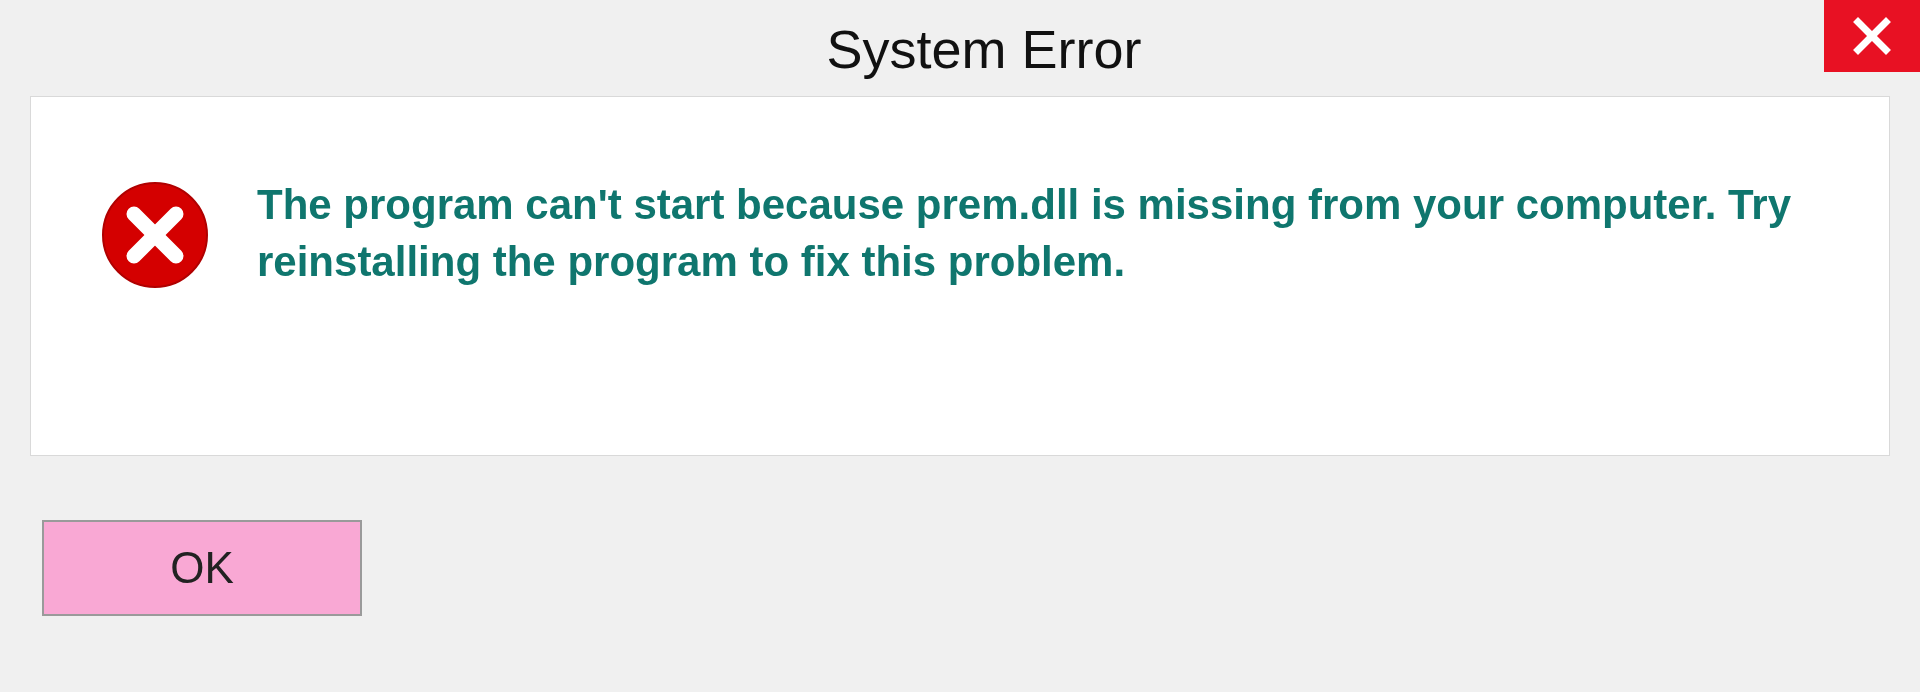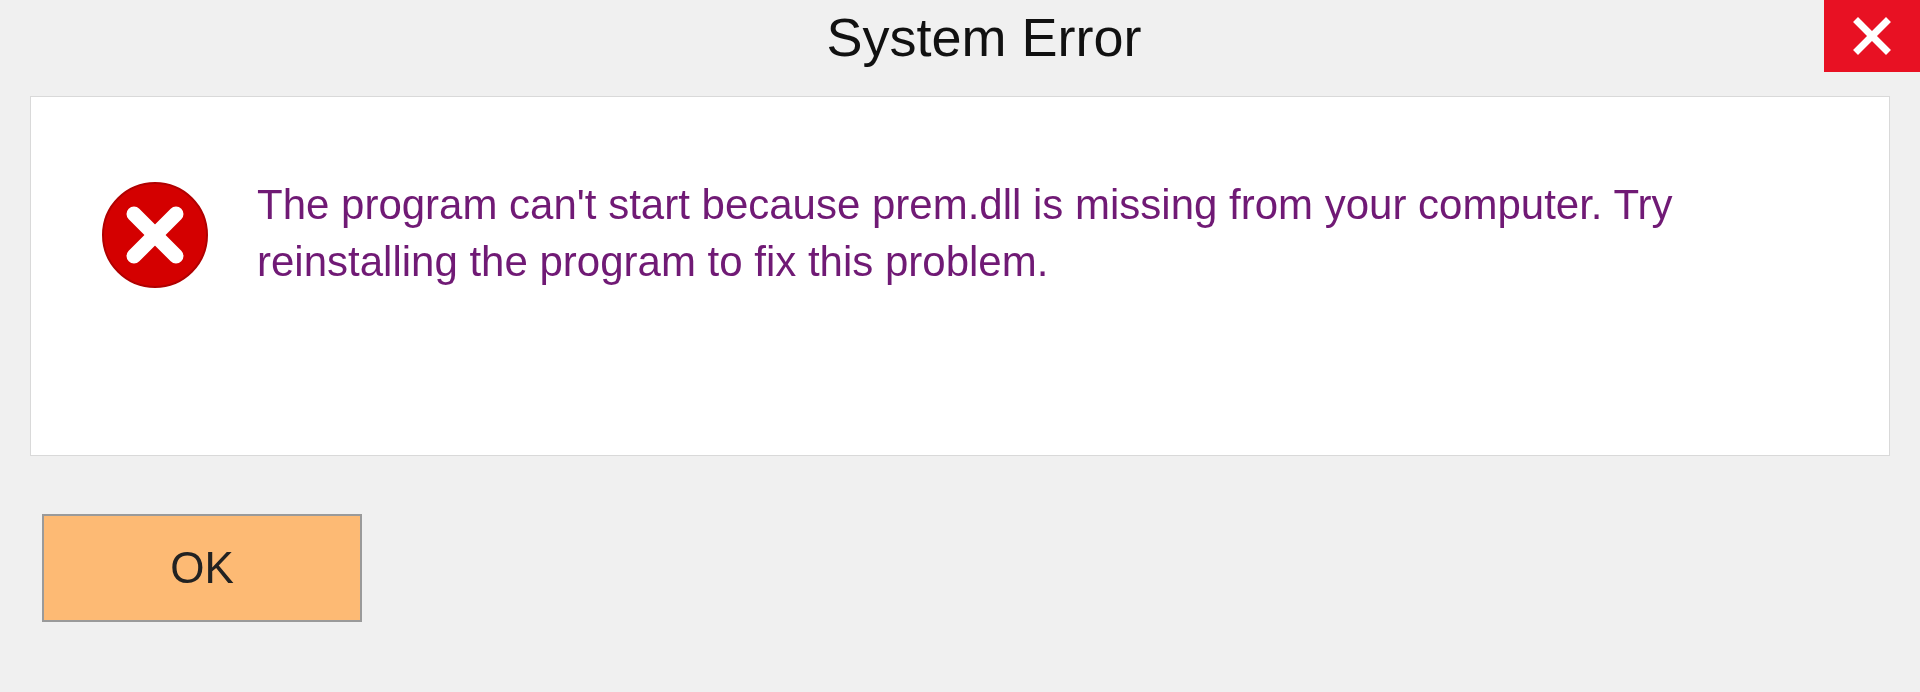--- a/index.html
+++ b/index.html
@@ -12,20 +12,21 @@
       height: 692px;
       background: #f0f0f0;
       font-family: "Segoe UI", Tahoma, Arial, sans-serif;
       position: relative;
       overflow: hidden;
     }
     .titlebar {
       position: relative;
       height: 92px;
       display: flex;
+      align-items: center;
       justify-content: center;
       margin-left: 48px;
     }
     .title {
       font-size: 54px;
       color: #111;
       font-weight: 400;
       margin-top: 6px;
     }
     .close-btn {
@@ -52,44 +53,44 @@
     }
     .error-icon {
       flex: 0 0 auto;
       margin-right: 48px;
       margin-top: 4px;
     }
     .error-icon svg { display: block; }
     .message {
       font-size: 42px;
       line-height: 1.35;
-      color: #701a75;
-      font-weight: 400;
+      color: #0f766e;
+      font-weight: 700;
       max-width: 1580px;
     }
     .footer {
       margin: 0 30px;
       height: 220px;
       display: flex;
       align-items: center;
       justify-content: space-between;
       padding: 0 20px 0 12px;
     }
     .watermark {
       font-size: 60px;
       font-weight: 800;
       letter-spacing: 1px;
       color: #d30000;
       font-family: "Arial Black", Arial, sans-serif;
       margin-top: 4px;
     }
     .ok-btn {
       width: 320px;
-      height: 108px;
-      background: #fdba74;
+      height: 96px;
+      background: #f9a8d4;
       border: 2px solid #9a9a9a;
       font-size: 44px;
       color: #222;
       display: flex;
       align-items: center;
       justify-content: center;
       cursor: pointer;
       font-family: "Segoe UI", Tahoma, Arial, sans-serif;
       margin-top: 4px;
     }

